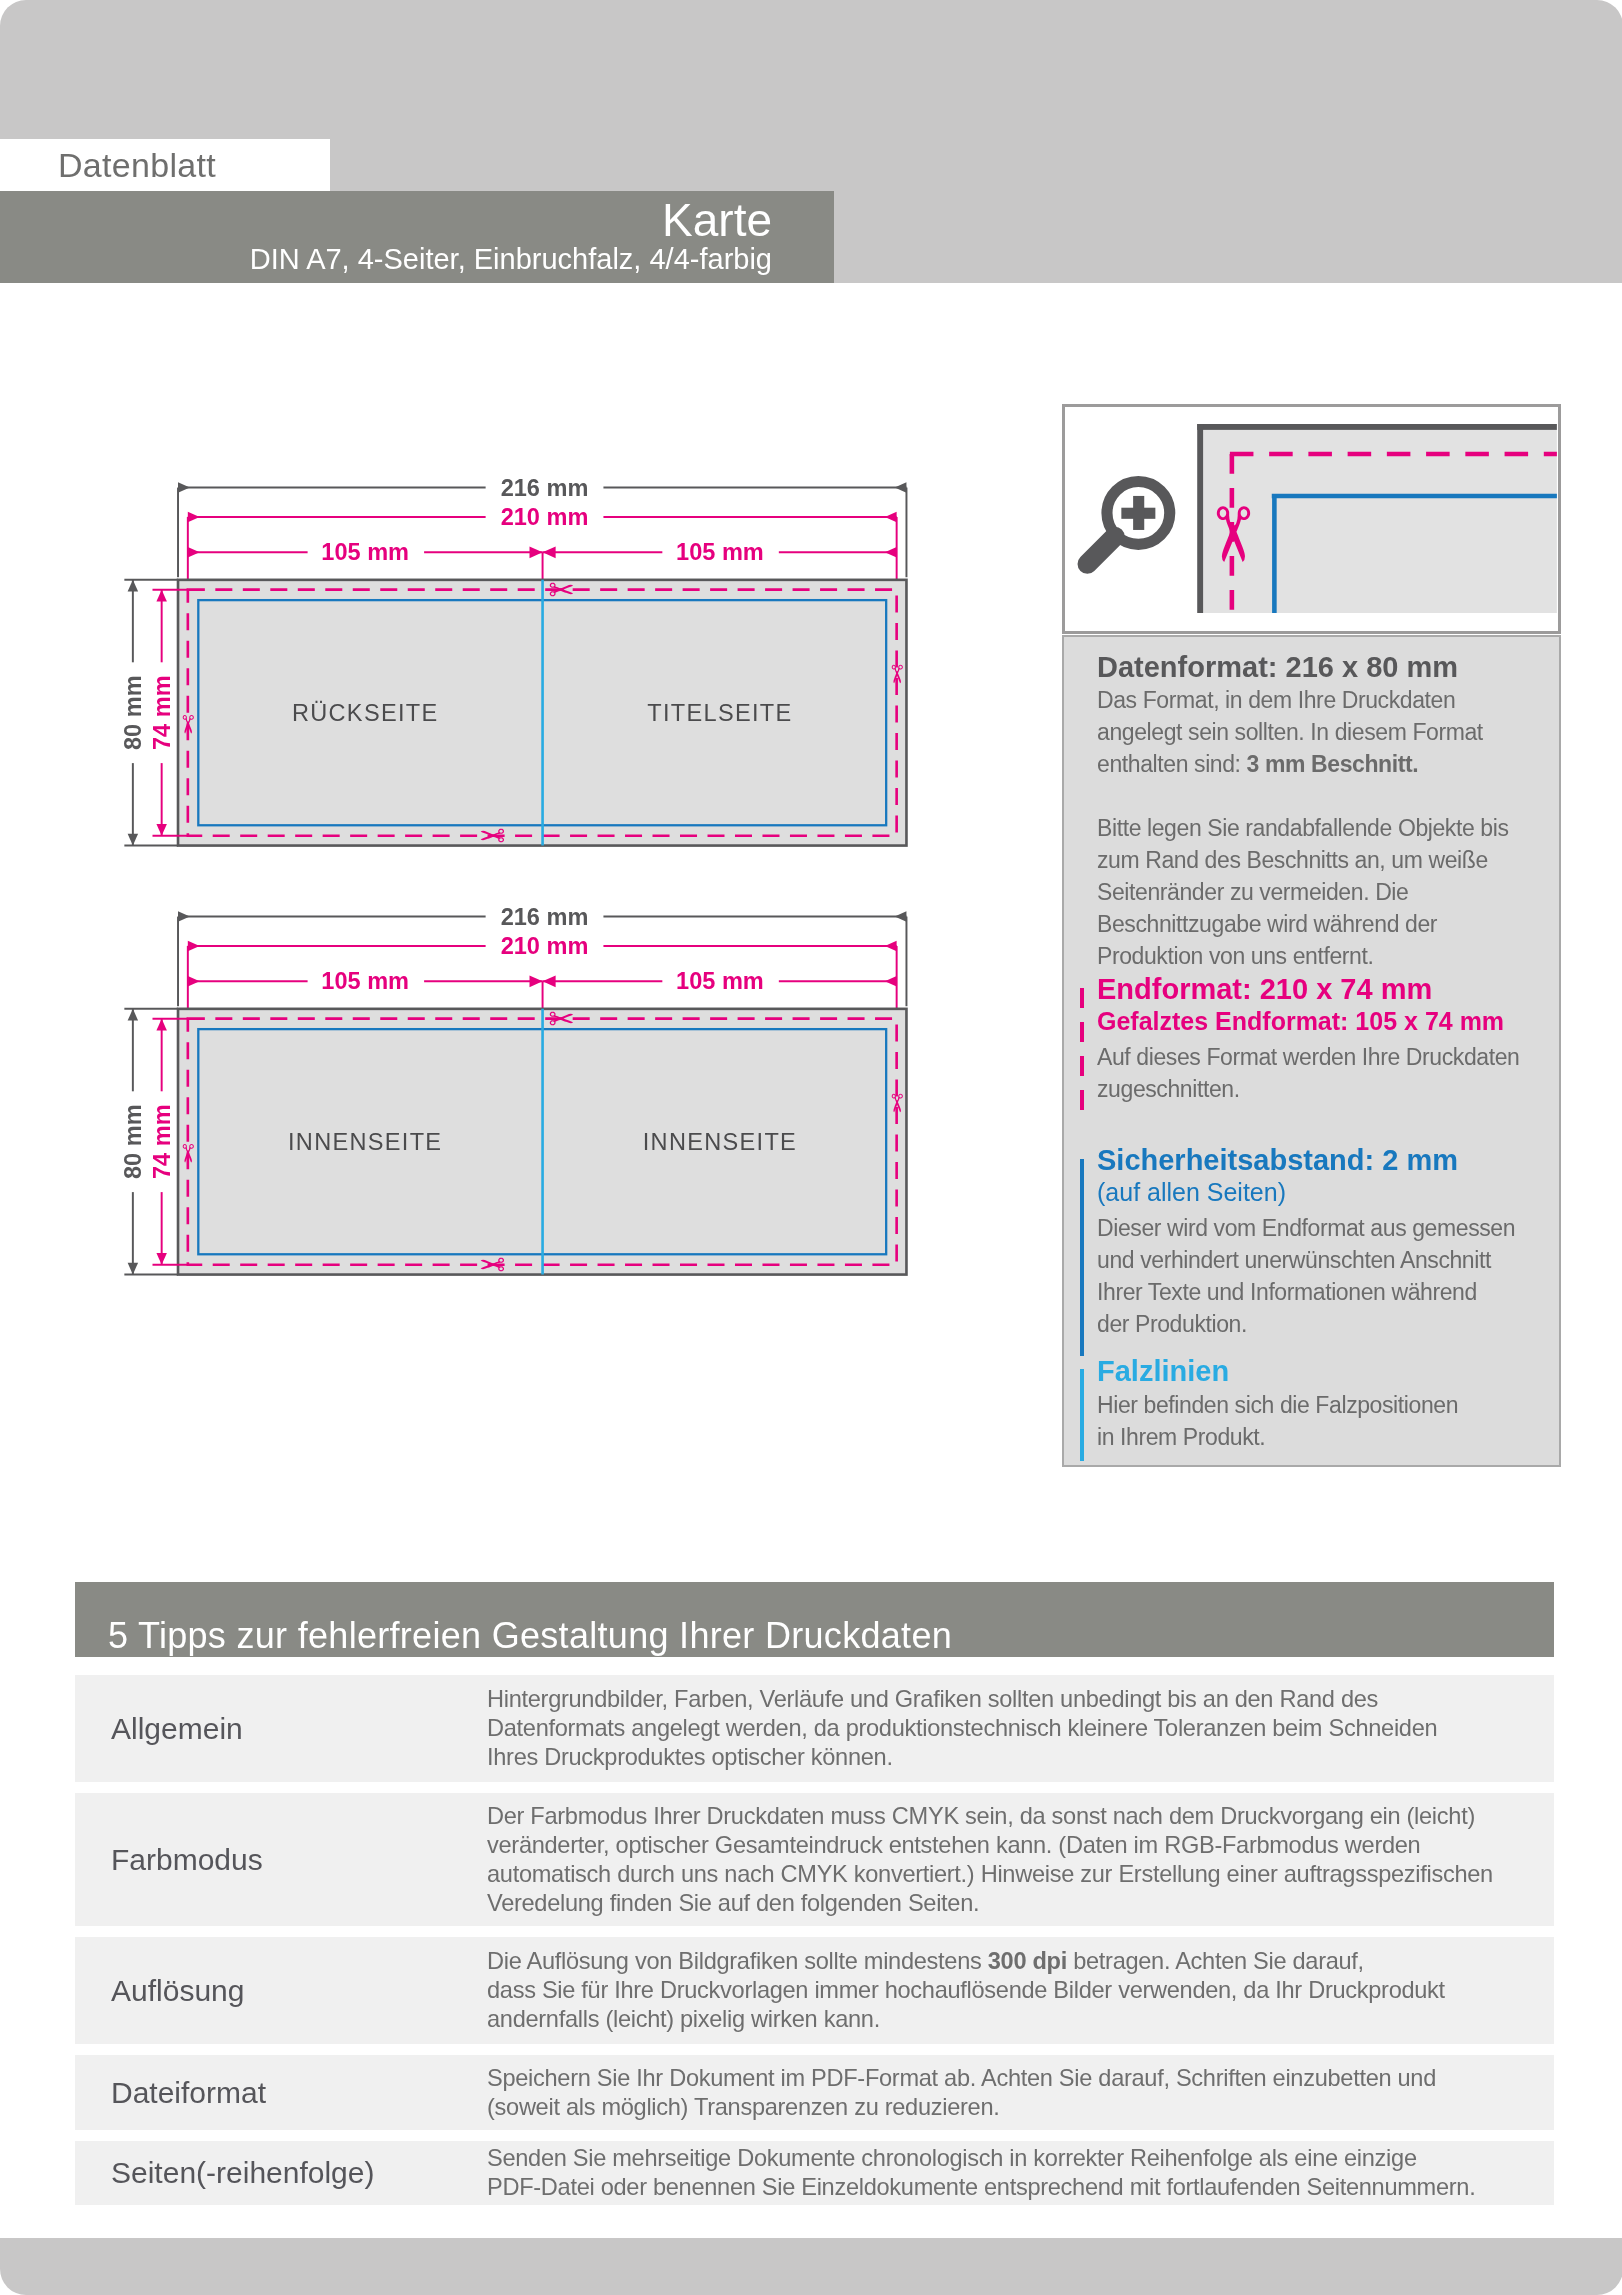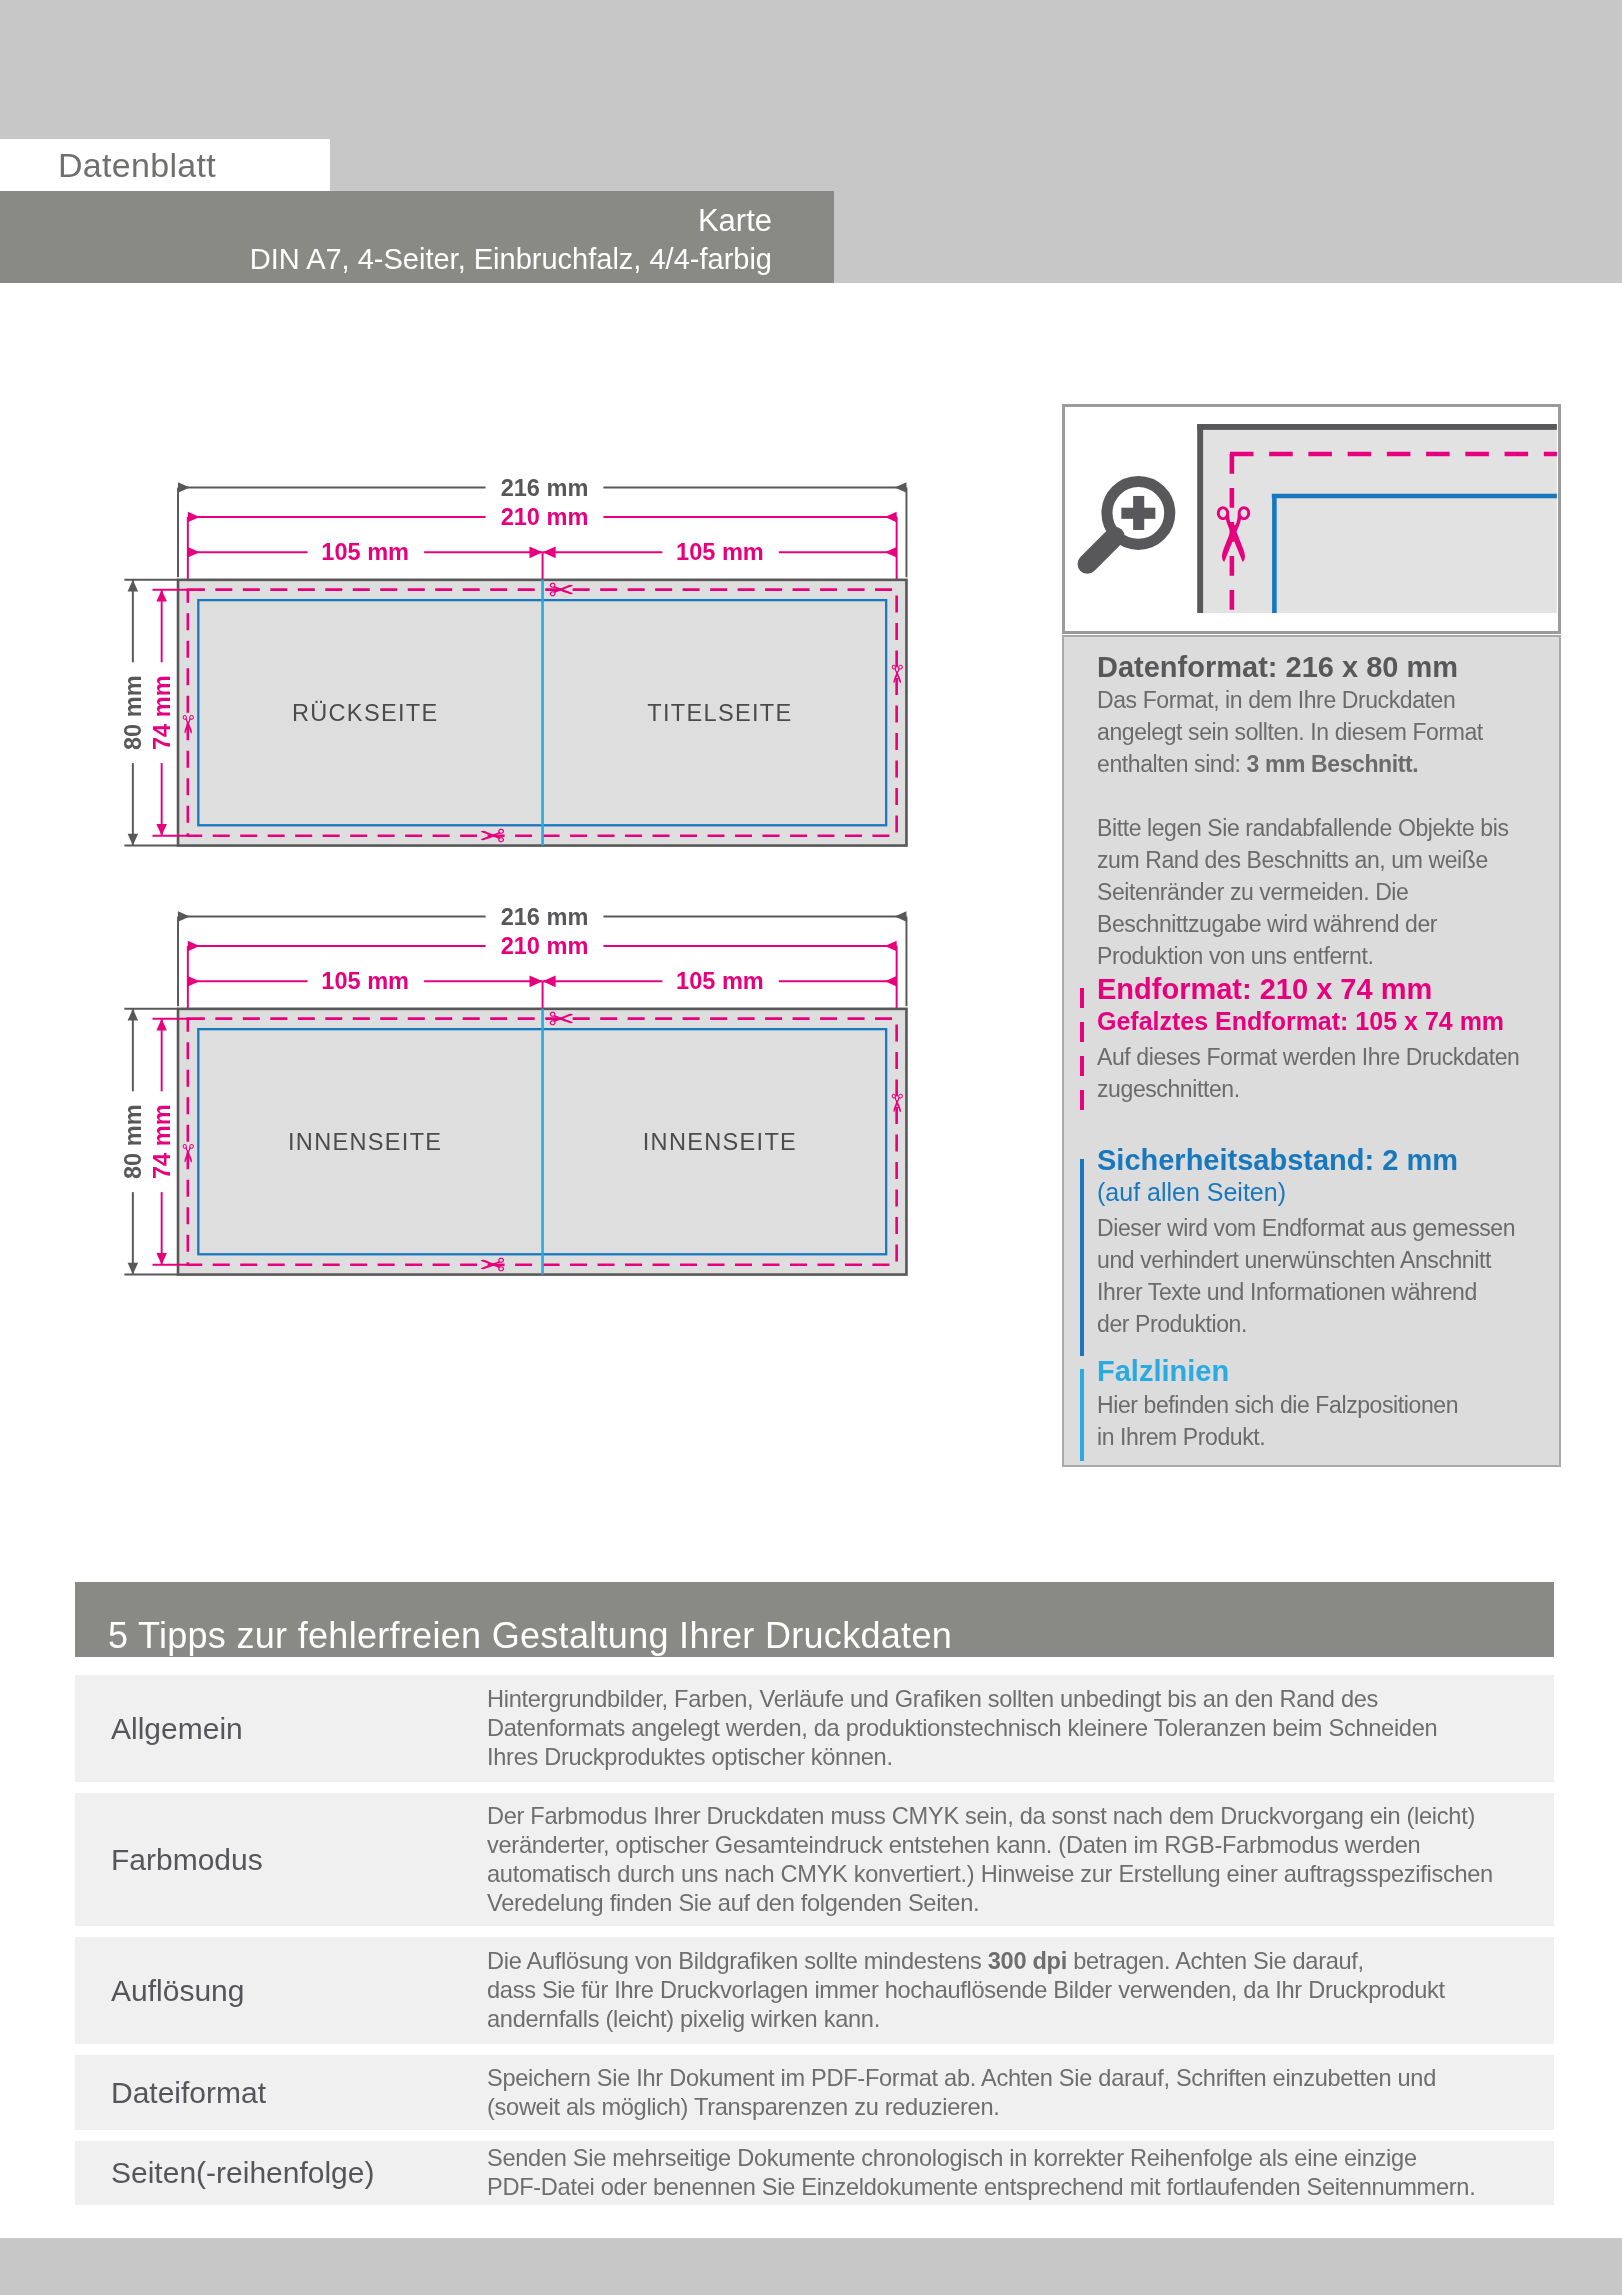--- a/index.html
+++ b/index.html
@@ -1,28 +1,28 @@
 <!DOCTYPE html>
 <html style="font-size:10.5px"><head>
 <meta charset="utf-8">
 <style>
   html,body{margin:0;padding:0;background:#fff;}
   #page{position:relative;width:1623px;height:2295px;background:#ffffff;overflow:hidden;
-        font-family:"Liberation Sans",sans-serif;color:#58585a;}
+        font-family:"Liberation Sans",sans-serif;color:#58585a;border-radius:26px;}
   .abs{position:absolute;}
 
   
   .band-light{left:0;top:0;width:1623px;height:283px;background:#c8c7c7;}
   .sheet-box{left:0;top:139px;width:330px;height:52px;background:#ffffff;
              display:flex;align-items:center;}
   .sheet-box span{padding-left:58px;font-size:34px;color:#6f6f6e;letter-spacing:0.3px;}
   .title-band{left:0;top:191px;width:834px;height:92px;background:#898a85;color:#fff;
               display:flex;flex-direction:column;justify-content:center;align-items:flex-end;
               padding-right:62px;box-sizing:border-box;}
-  .title-band .t1{font-size:31px;line-height:43px;font-weight:400;}
+  .title-band .t1{font-size:46px;line-height:43px;font-weight:400;}
   .title-band .t2{font-size:29px;line-height:34px;font-weight:400;}
 
   
   svg{position:absolute;left:0;overflow:visible;}
   .dimtext{font-size:36px;font-weight:700;text-anchor:middle;dominant-baseline:central;}
   .dk{fill:#58585a;}
   .mg{fill:#e6007e;}
   .sidelabel{font-size:36px;letter-spacing:2px;fill:#4b4b4d;text-anchor:middle;dominant-baseline:central;}
   .sc{font-family:"DejaVu Sans",sans-serif;fill:#e6007e;text-anchor:middle;dominant-baseline:central;}
 

